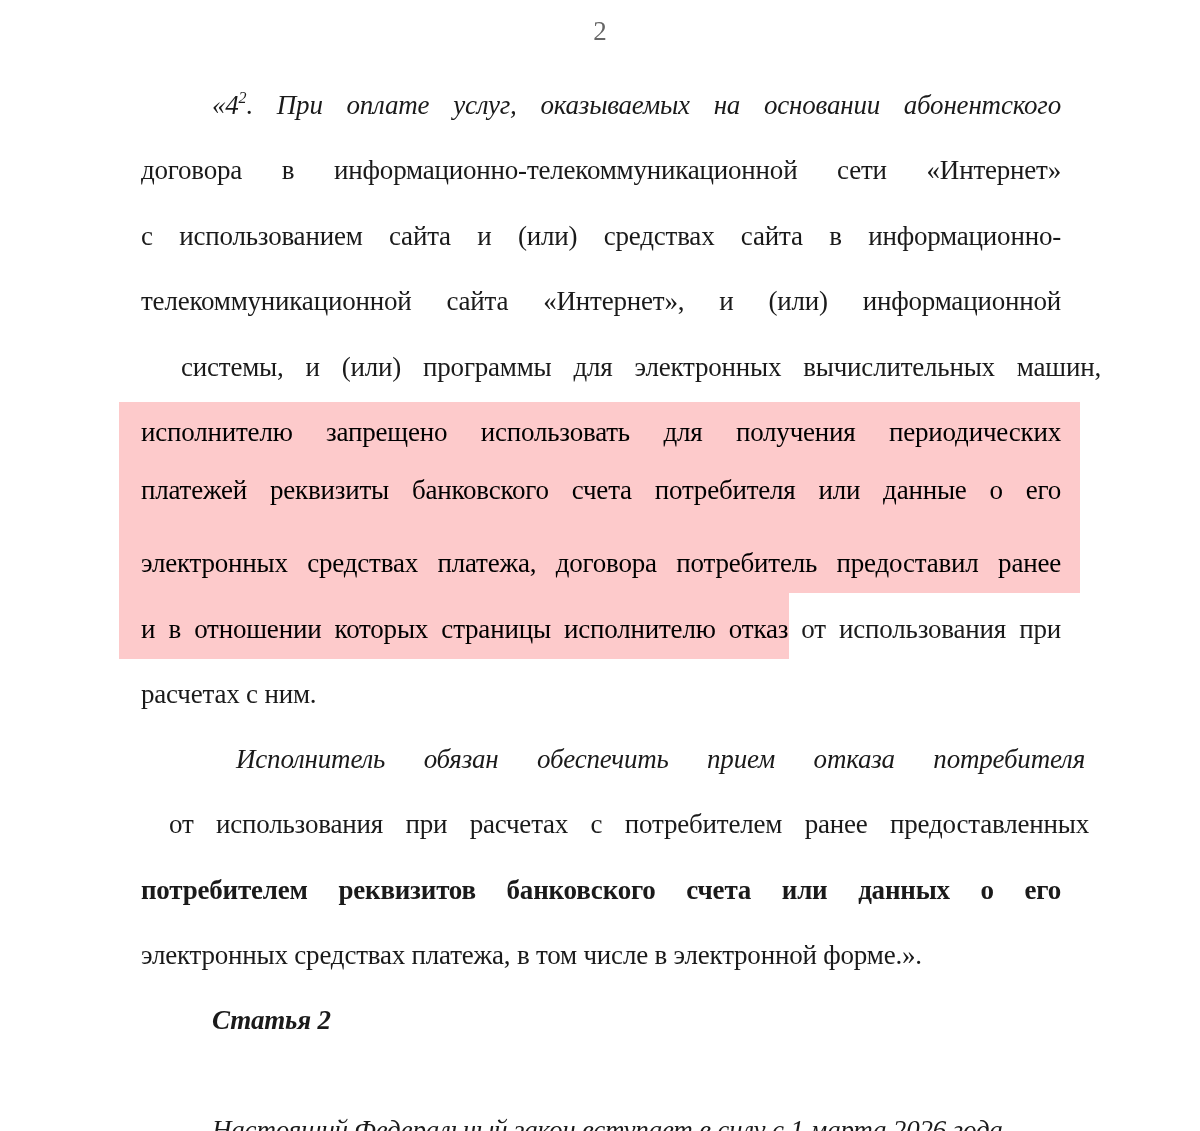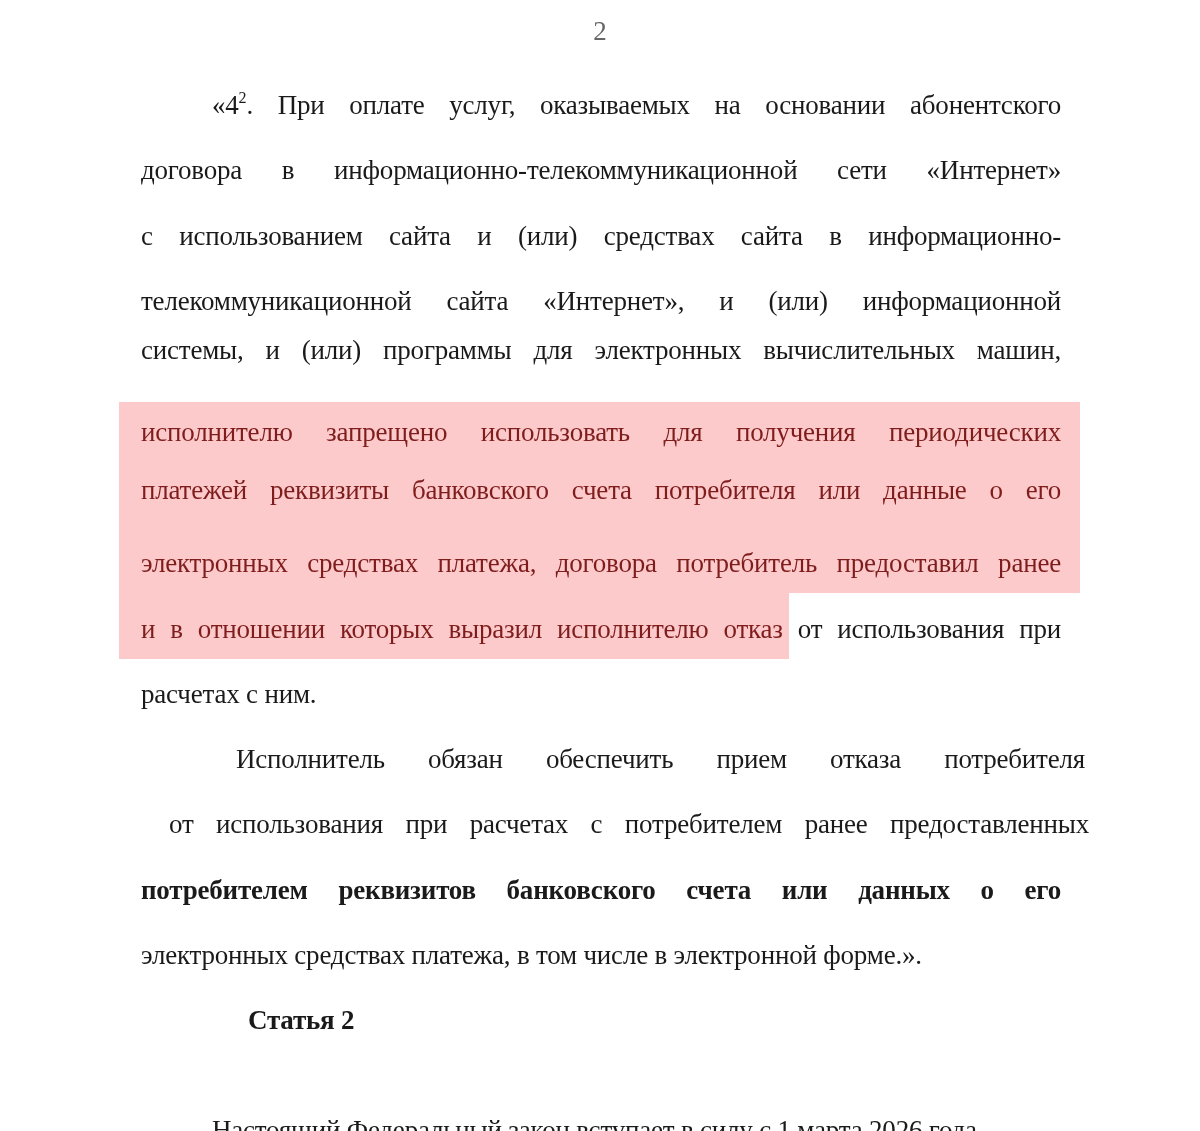--- a/index.html
+++ b/index.html
@@ -15,47 +15,47 @@
   .hl {
     position: absolute; background: #fdcacb;
   }
   .line {
     position: absolute; left: 141px; width: 920px;
     font-size: 27px; line-height: 36px; height: 36px;
     white-space: nowrap; text-align: justify; text-align-last: justify;
     letter-spacing: -0.2px;
   }
   .line.last { text-align-last: left; }
-  .line.indent { left: 212px; width: 849px; }
-  .highlighted { color: #7f1d1d; font-family: Liberation Serif, serif; }
-  .bold { font-weight: bold; margin-left: 36px; }
+  .line.indent { left: 212px; width: 849px; font-style: italic; }
+  .highlighted { color: #000000; font-family: Liberation Serif, serif; }
+  .bold { font-weight: bold; }
   sup { font-size: 16px; line-height: 0; vertical-align: 11px; }
 </style>
 </head>
 <body>
 
 <div>
 
   <div class="page-number">2</div>
 
   <div class="hl" style="left:119px; top:402px; width:961px; height:191px;"></div>
   <div class="hl" style="left:119px; top:592px; width:670px; height:67px;"></div>
 
   <div class="line indent" style="top:87px;">
     <span>«4</span><sup>2</sup><span>. При оплате услуг, оказываемых на основании абонентского</span>
   </div>
   <div class="line" style="top:152px;">договора в информационно-телекоммуникационной сети «Интернет»</div>
   <div class="line" style="top:218px;">с использованием сайта и (или) средствах сайта в информационно-</div>
   <div class="line" style="top:283px;">телекоммуникационной сайта «Интернет», и (или) информационной</div>
-  <div class="line" style="top:332px;">системы, и (или) программы для электронных вычислительных машин,</div>
+  <div class="line" style="top:349px;margin-left:40px;">системы, и (или) программы для электронных вычислительных машин,</div>
   <div class="line highlighted" style="top:414px;">исполнителю запрещено использовать для получения периодических</div>
   <div class="line highlighted" style="top:472px;">платежей реквизиты банковского счета потребителя или данные о его</div>
   <div class="line highlighted" style="top:545px;">электронных средствах платежа, договора потребитель предоставил ранее</div>
   <div class="line" style="top:611px;">
-    <span class="highlighted">и в отношении которых выразил исполнителю отказ</span><span> от использования при</span>
+    <span class="highlighted">и в отношении которых страницы исполнителю отказ</span><span> от использования при</span>
   </div>
   <div class="line last" style="top:676px;">расчетах с ним.</div>
 
   <div class="line indent" style="top:741px;margin-left:24px;">Исполнитель обязан обеспечить прием отказа потребителя</div>
   <div class="line" style="top:806px;margin-left:28px;">от использования при расчетах с потребителем ранее предоставленных</div>
   <div class="line" style="top:872px;font-weight:bold;">потребителем реквизитов банковского счета или данных о его</div>
   <div class="line last" style="top:937px;">электронных средствах платежа, в том числе в электронной форме.».</div>
 
   <div class="line indent last bold" style="top:1002px;">Статья 2</div>
   <div class="line indent last" style="top:1112px;">Настоящий Федеральный закон вступает в силу с 1 марта 2026 года.</div>

